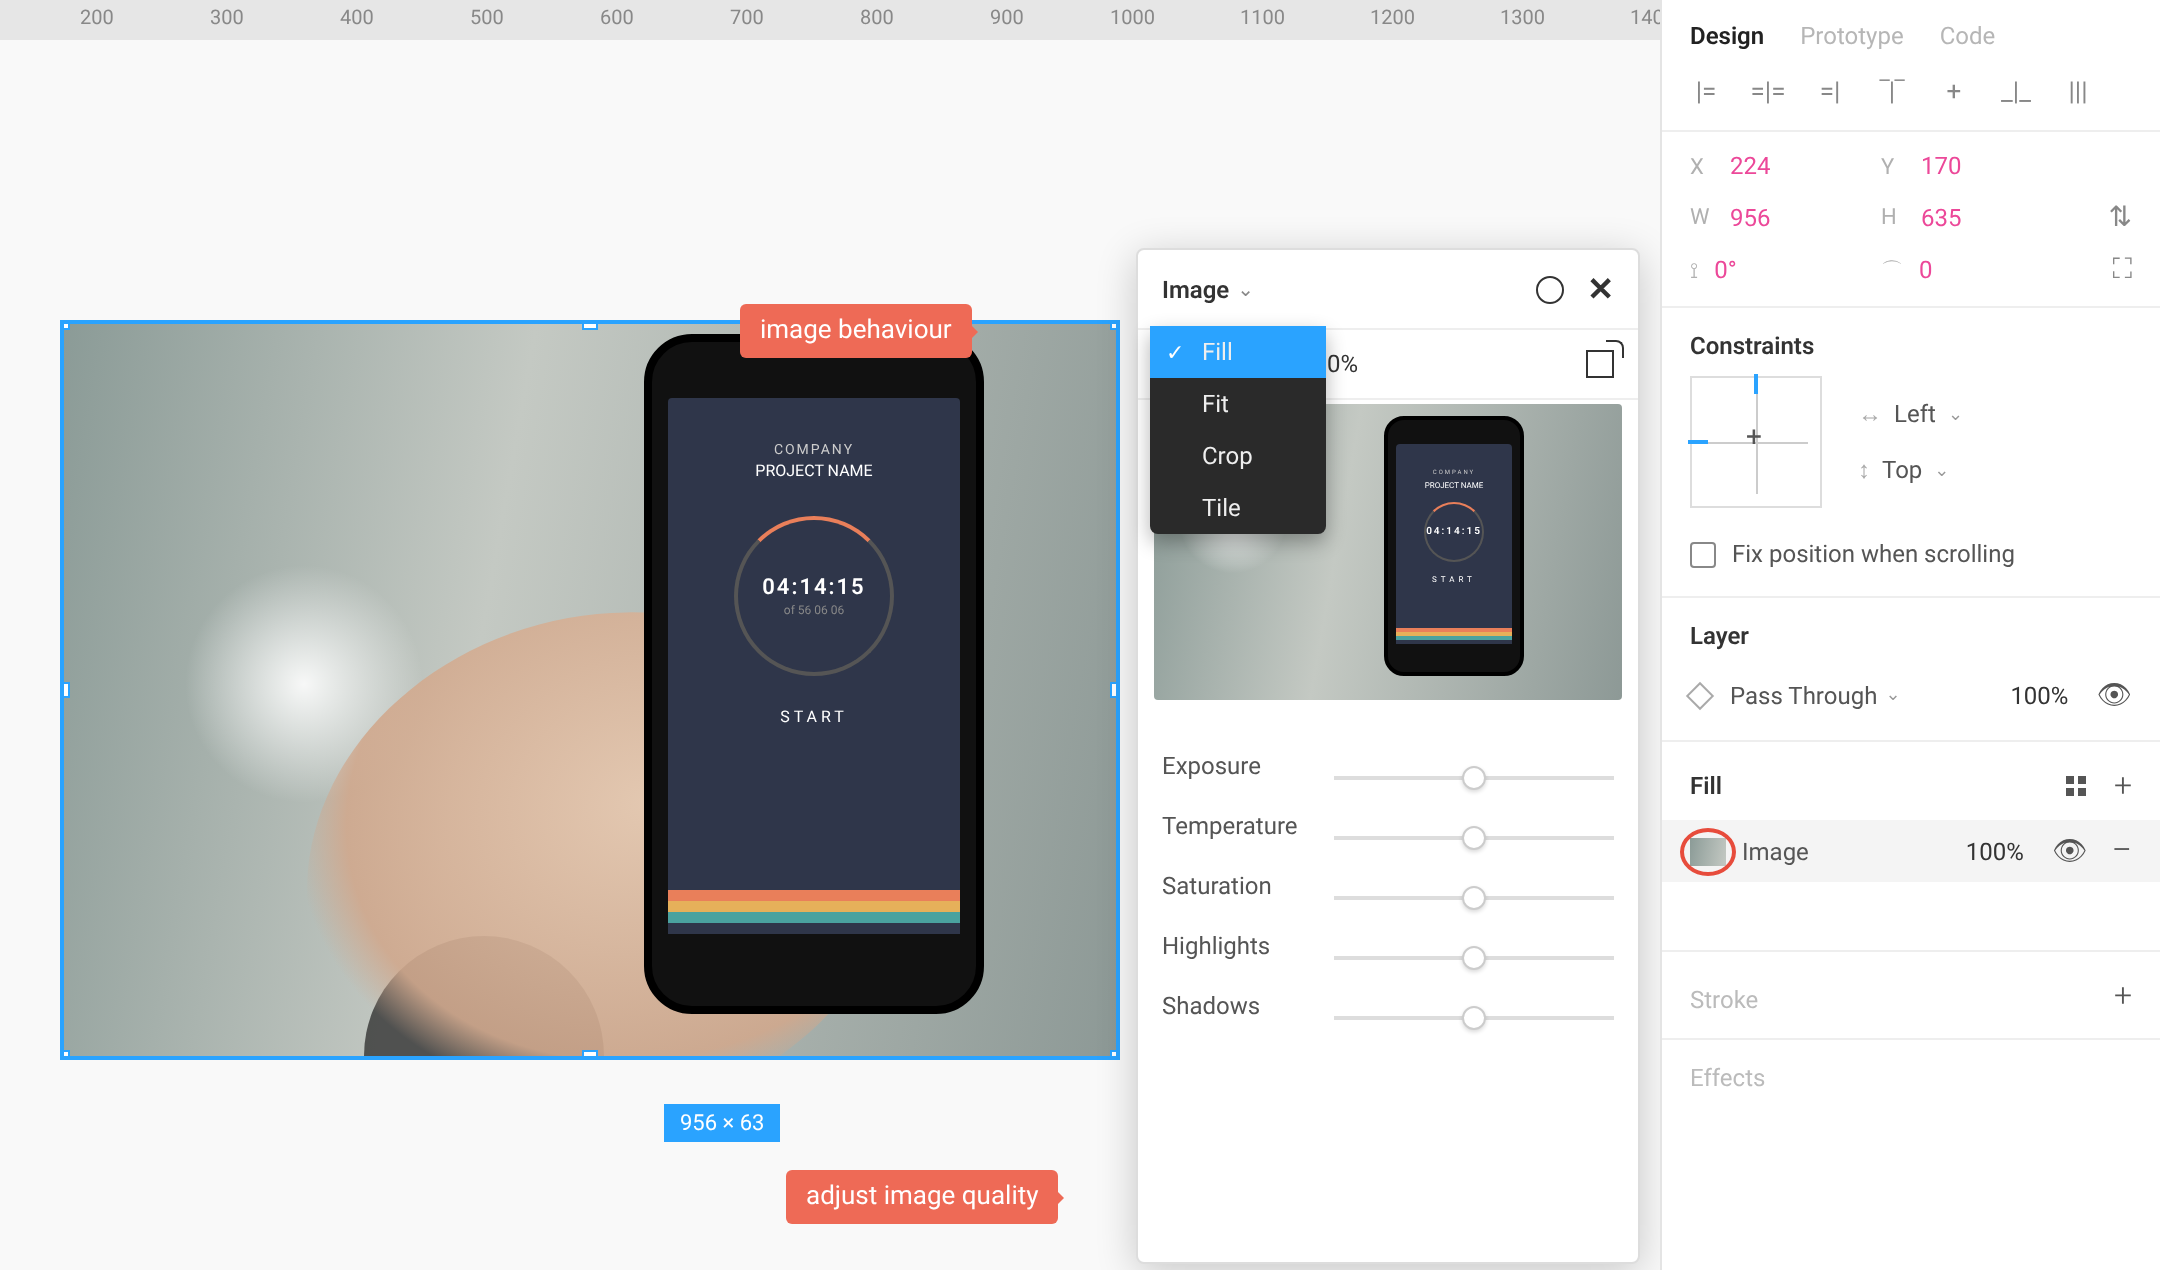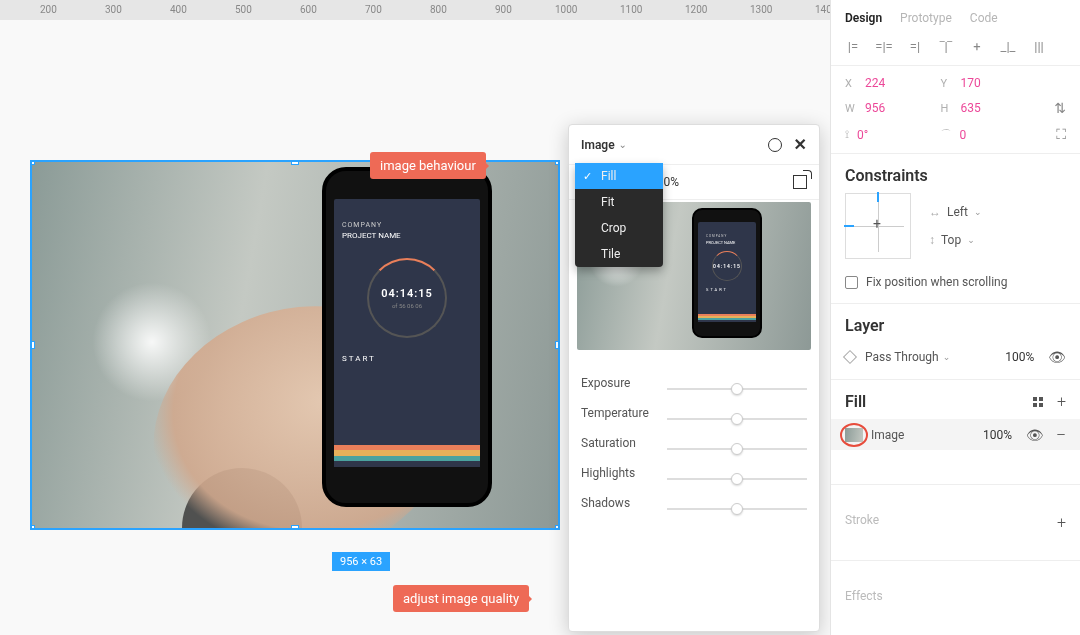--- a/index.html
+++ b/index.html
@@ -40,21 +40,21 @@
   }
   .sel-handle { position:absolute;width:8px;height:8px;background:#fff;border:1px solid #2aa3ff;}
   .sh-tl{top:-5px;left:-5px}.sh-tr{top:-5px;right:-5px}.sh-bl{bottom:-5px;left:-5px}.sh-br{bottom:-5px;right:-5px}
   .sh-tm{top:-5px;left:50%;margin-left:-4px}.sh-bm{bottom:-5px;left:50%;margin-left:-4px}
   .sh-ml{top:50%;left:-5px;margin-top:-4px}.sh-mr{top:50%;right:-5px;margin-top:-4px}
   .glow { position:absolute;left:60px;top:120px;width:120px;height:120px;background:radial-gradient(circle,#fff 0%,rgba(255,255,255,0) 70%);opacity:0.9;}
   .phone {
     position:absolute;left:290px;top:5px;width:170px;height:340px;
     background:#111;border-radius:24px;border:4px solid #000;
   }
-  .phone-screen{position:absolute;inset:28px 8px 36px 8px;background:#2f364a;border-radius:2px;padding:8px;color:#fff;font-size:8px;}
+  .phone-screen{position:absolute;inset:28px 8px 36px 8px;background:#2f364a;border-radius:2px;padding:8px;color:#fff;text-align:center;font-size:8px;}
   .phone-company{margin-top:14px;letter-spacing:1px;font-size:7px;color:#ccc}
   .phone-project{font-size:8px;margin-top:2px;color:#fff}
   .ring{width:80px;height:80px;border:2px solid #555;border-top-color:#e97f5a;border-radius:50%;margin:18px auto 0;display:flex;align-items:center;justify-content:center;flex-direction:column}
   .timer{font-size:11px;font-weight:600;letter-spacing:1px}
   .sub{font-size:6px;color:#888;margin-top:2px}
   .start{margin-top:16px;font-size:8px;letter-spacing:2px}
   .stripes{position:absolute;left:0;right:0;bottom:0;height:22px;background:linear-gradient(#e97f5a 0 25%,#e6b05a 25% 50%,#4aa29f 50% 75%,#2f364a 75%);}
   .hand{position:absolute;left:120px;bottom:-30px;width:300px;height:250px;background:radial-gradient(ellipse at 60% 40%,#e8c9b0 0%,#d0a88d 60%,rgba(0,0,0,0) 70%);border-radius:50%;transform:rotate(-15deg);opacity:0.9}
   .wrist{position:absolute;left:150px;bottom:-60px;width:120px;height:120px;background:#333;border-radius:50%;opacity:0.8}
   .dim-badge{
@@ -103,21 +103,21 @@
   .tab{color:#b6b6b6;cursor:pointer}
   .tab.active{color:#222;font-weight:600}
   .align-row{display:flex;gap:15px;padding:4px 14px 12px;color:#666;border-bottom:1px solid #eee}
   .align-ic{width:16px;height:14px;display:inline-flex;align-items:center;justify-content:center;font-size:13px;color:#888;cursor:pointer}
   .prop-grid{display:grid;grid-template-columns:1fr 1fr 30px;padding:10px 14px;gap:10px 12px;border-bottom:1px solid #eee;align-items:center}
   .prop-cell{display:flex;align-items:center;gap:8px}
   .prop-lbl{color:#b0b0b0;font-size:11px;width:12px}
   .prop-val{font-size:12px;color:#ec4899}
   .lock-ic{justify-self:end;font-size:14px;color:#888}
   .angle-ic{color:#b0b0b0;font-size:11px}
-  .section-t{padding:12px 14px 8px;font-weight:600;font-size:16px}
+  .section-t{padding:12px 14px 8px;font-weight:600;font-size:12px}
   .constraints{display:flex;gap:18px;padding:0 14px 10px;align-items:center}
   .cbox{width:66px;height:66px;border:1px solid #ddd;position:relative}
   .cbox .c-h{position:absolute;top:50%;left:6px;right:6px;height:1px;background:#ccc}
   .cbox .c-v{position:absolute;left:50%;top:6px;bottom:6px;width:1px;background:#ccc}
   .cbox .c-l{position:absolute;left:-2px;top:50%;width:10px;height:2px;background:#2aa3ff;margin-top:-1px}
   .cbox .c-t{position:absolute;top:-2px;left:50%;height:10px;width:2px;background:#2aa3ff;margin-left:-1px}
   .cbox .c-center{position:absolute;left:50%;top:50%;width:14px;height:14px;margin:-7px 0 0 -7px;}
   .cbox .c-center::before{content:"+";position:absolute;left:2px;top:-3px;font-size:14px;color:#555}
   .cdrop{display:flex;flex-direction:column;gap:14px}
   .cdrop-row{display:flex;align-items:center;gap:6px;font-size:12px;color:#555}
@@ -133,21 +133,21 @@
   .eye{font-size:14px;color:#555}
   .fill-head{display:flex;align-items:center;padding:12px 14px 8px}
   .grid4{display:grid;grid-template-columns:4px 4px;grid-template-rows:4px 4px;gap:2px;margin-left:auto;margin-right:14px}
   .grid4 span{background:#555}
   .plus{font-size:16px;color:#555;font-weight:300}
   .fill-row{display:flex;align-items:center;padding:5px 14px;background:#f4f4f4}
   .swatch{width:18px;height:14px;background:linear-gradient(100deg,#8b9b97,#c4c9c3);margin-right:8px;position:relative}
   .swatch-ring{position:absolute;left:-5px;top:-5px;right:-5px;bottom:-5px;border:2px solid #e74c3c;border-radius:50%}
   .fill-type{font-size:12px;color:#555}
   .minus{font-size:18px;color:#555;font-weight:300;margin-left:12px}
-  .stroke-head{display:flex;align-items:flex-start;padding:28px 14px;border-top:1px solid #eee}
+  .stroke-head{display:flex;align-items:flex-end;padding:12px 14px;border-top:1px solid #eee}
   .stroke-head .lbl{color:#bbb;font-size:12px}
   
   .callout{position:absolute;background:#ee6a56;color:#fff;font-size:13px;padding:6px 10px;border-radius:3px}
   .callout.arrow-r::after{content:"";position:absolute;right:-12px;top:50%;margin-top:-9px;border:9px solid transparent;border-left-color:#ee6a56}
 </style>
 </head>
 <body>
 
 <div class="ruler">
   <span class="ruler-mark" style="left:40px">200</span>

